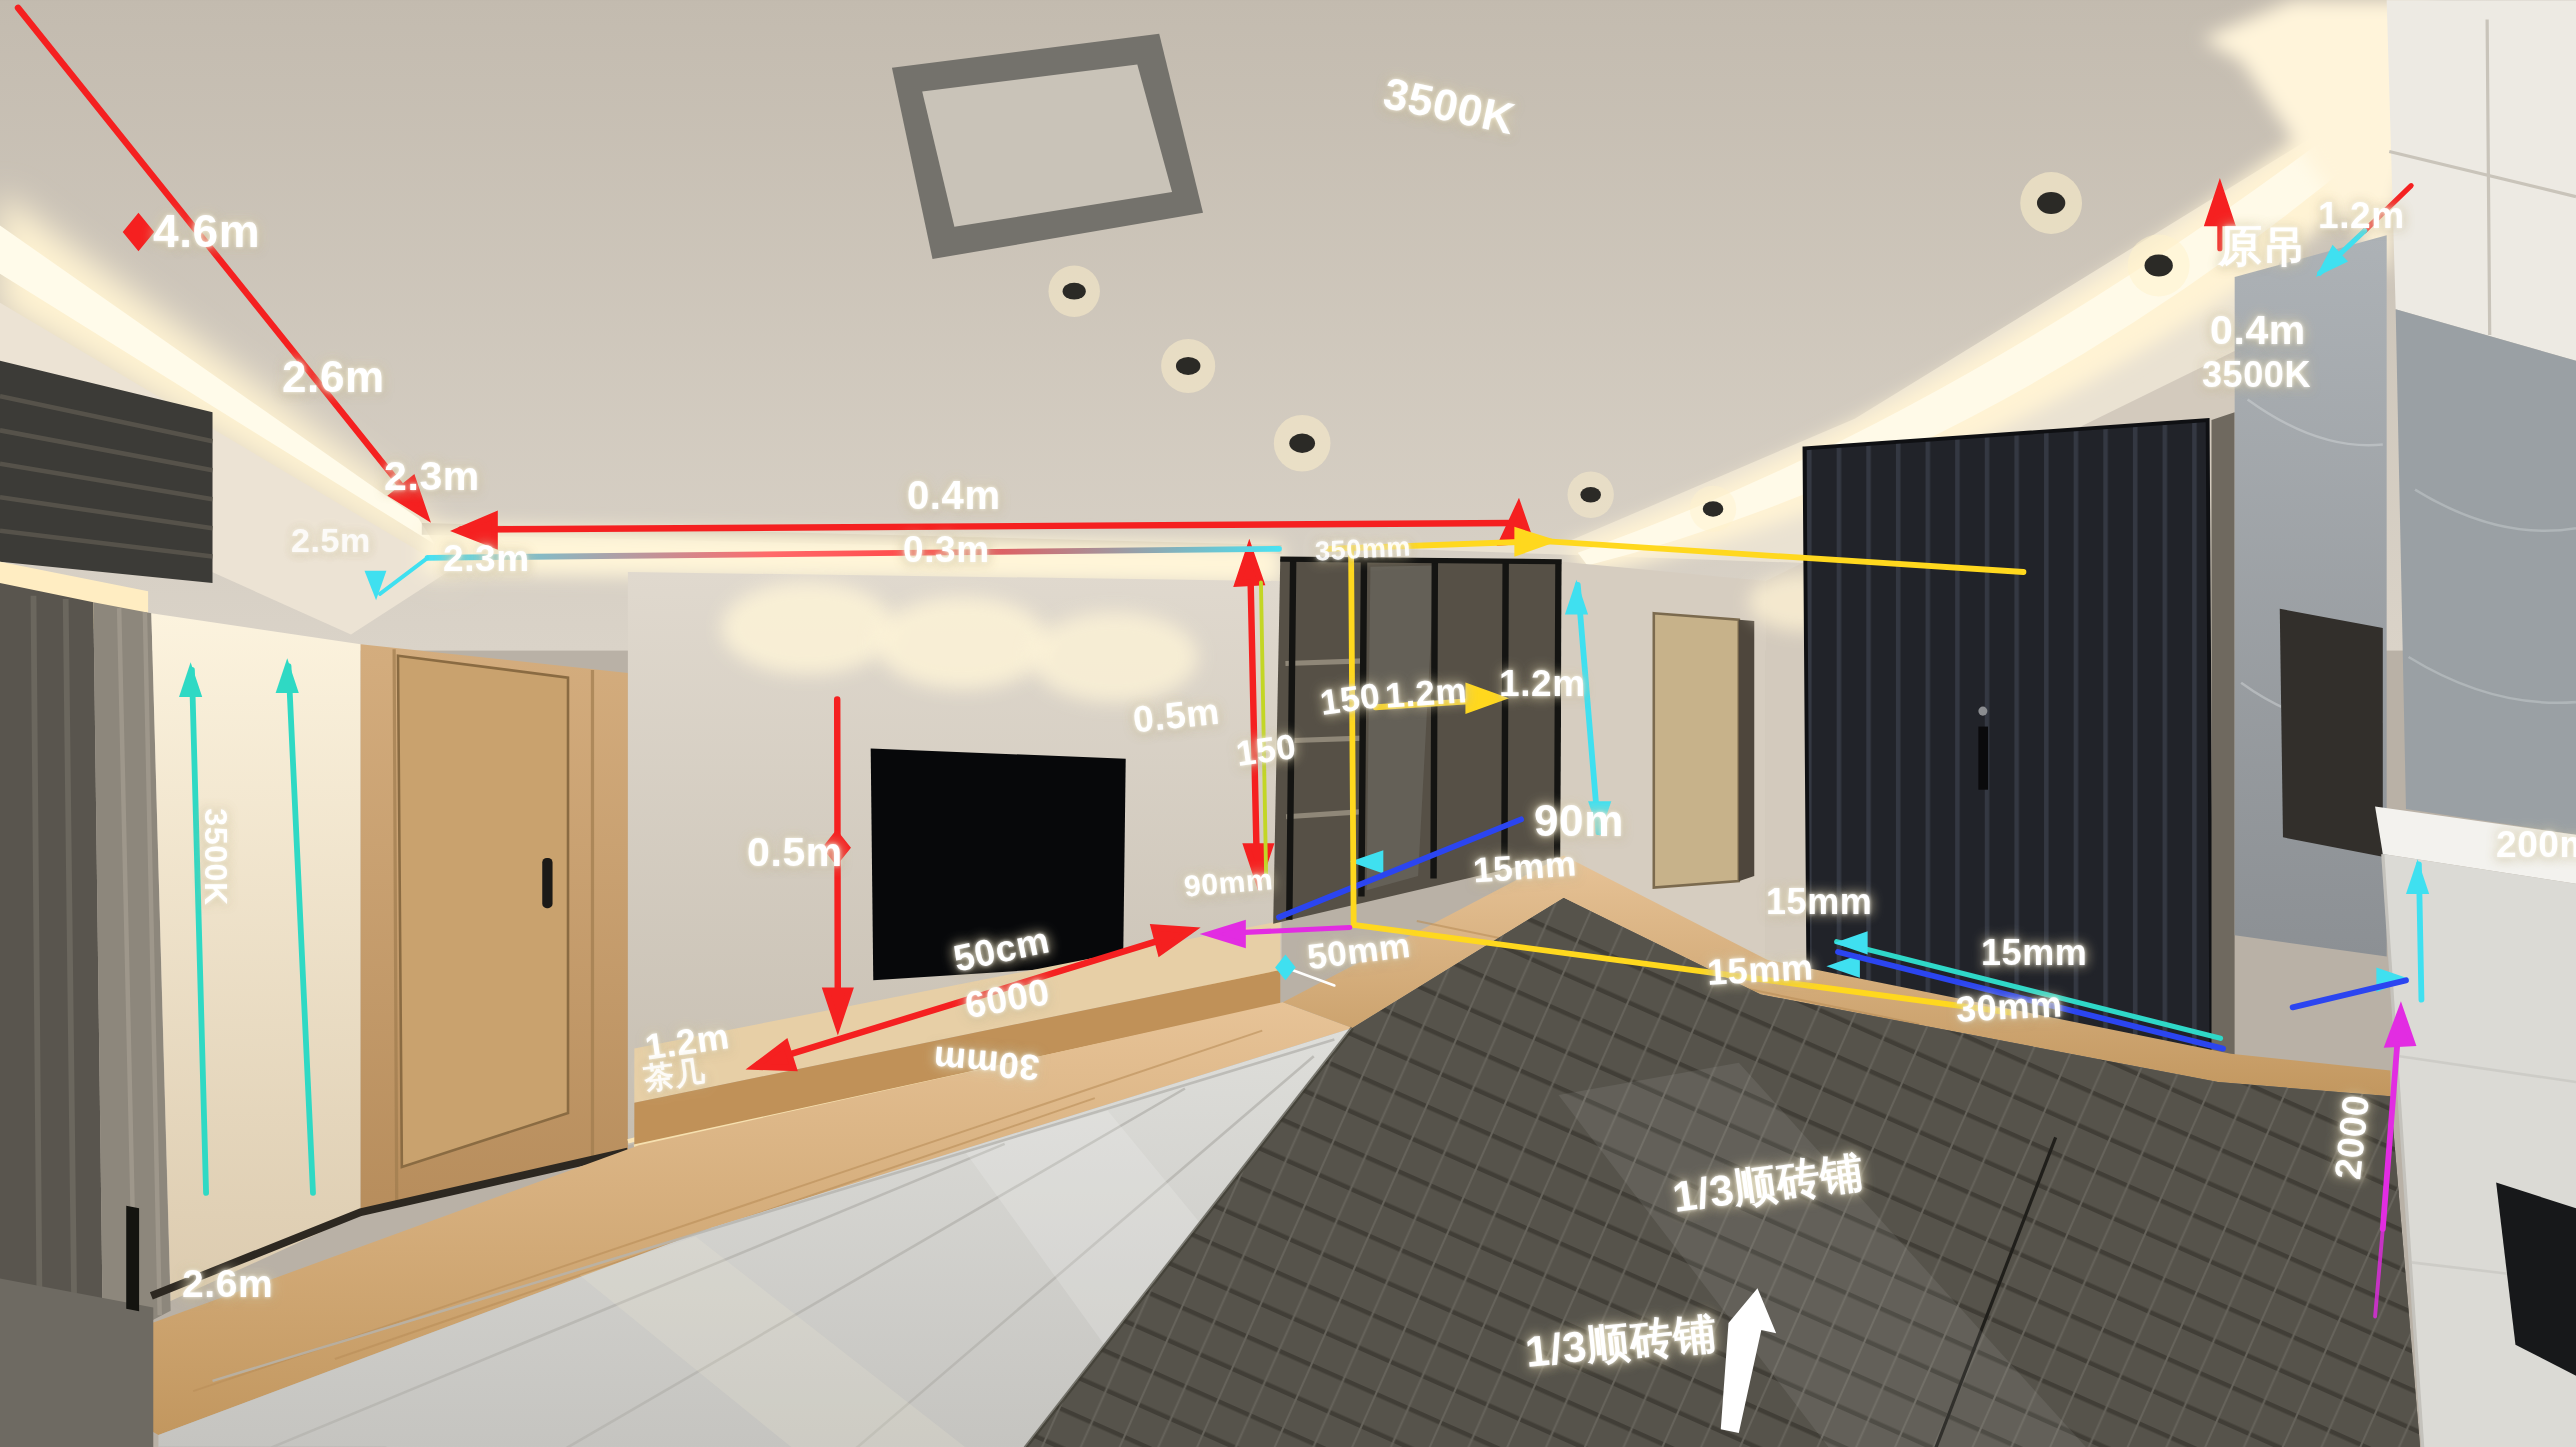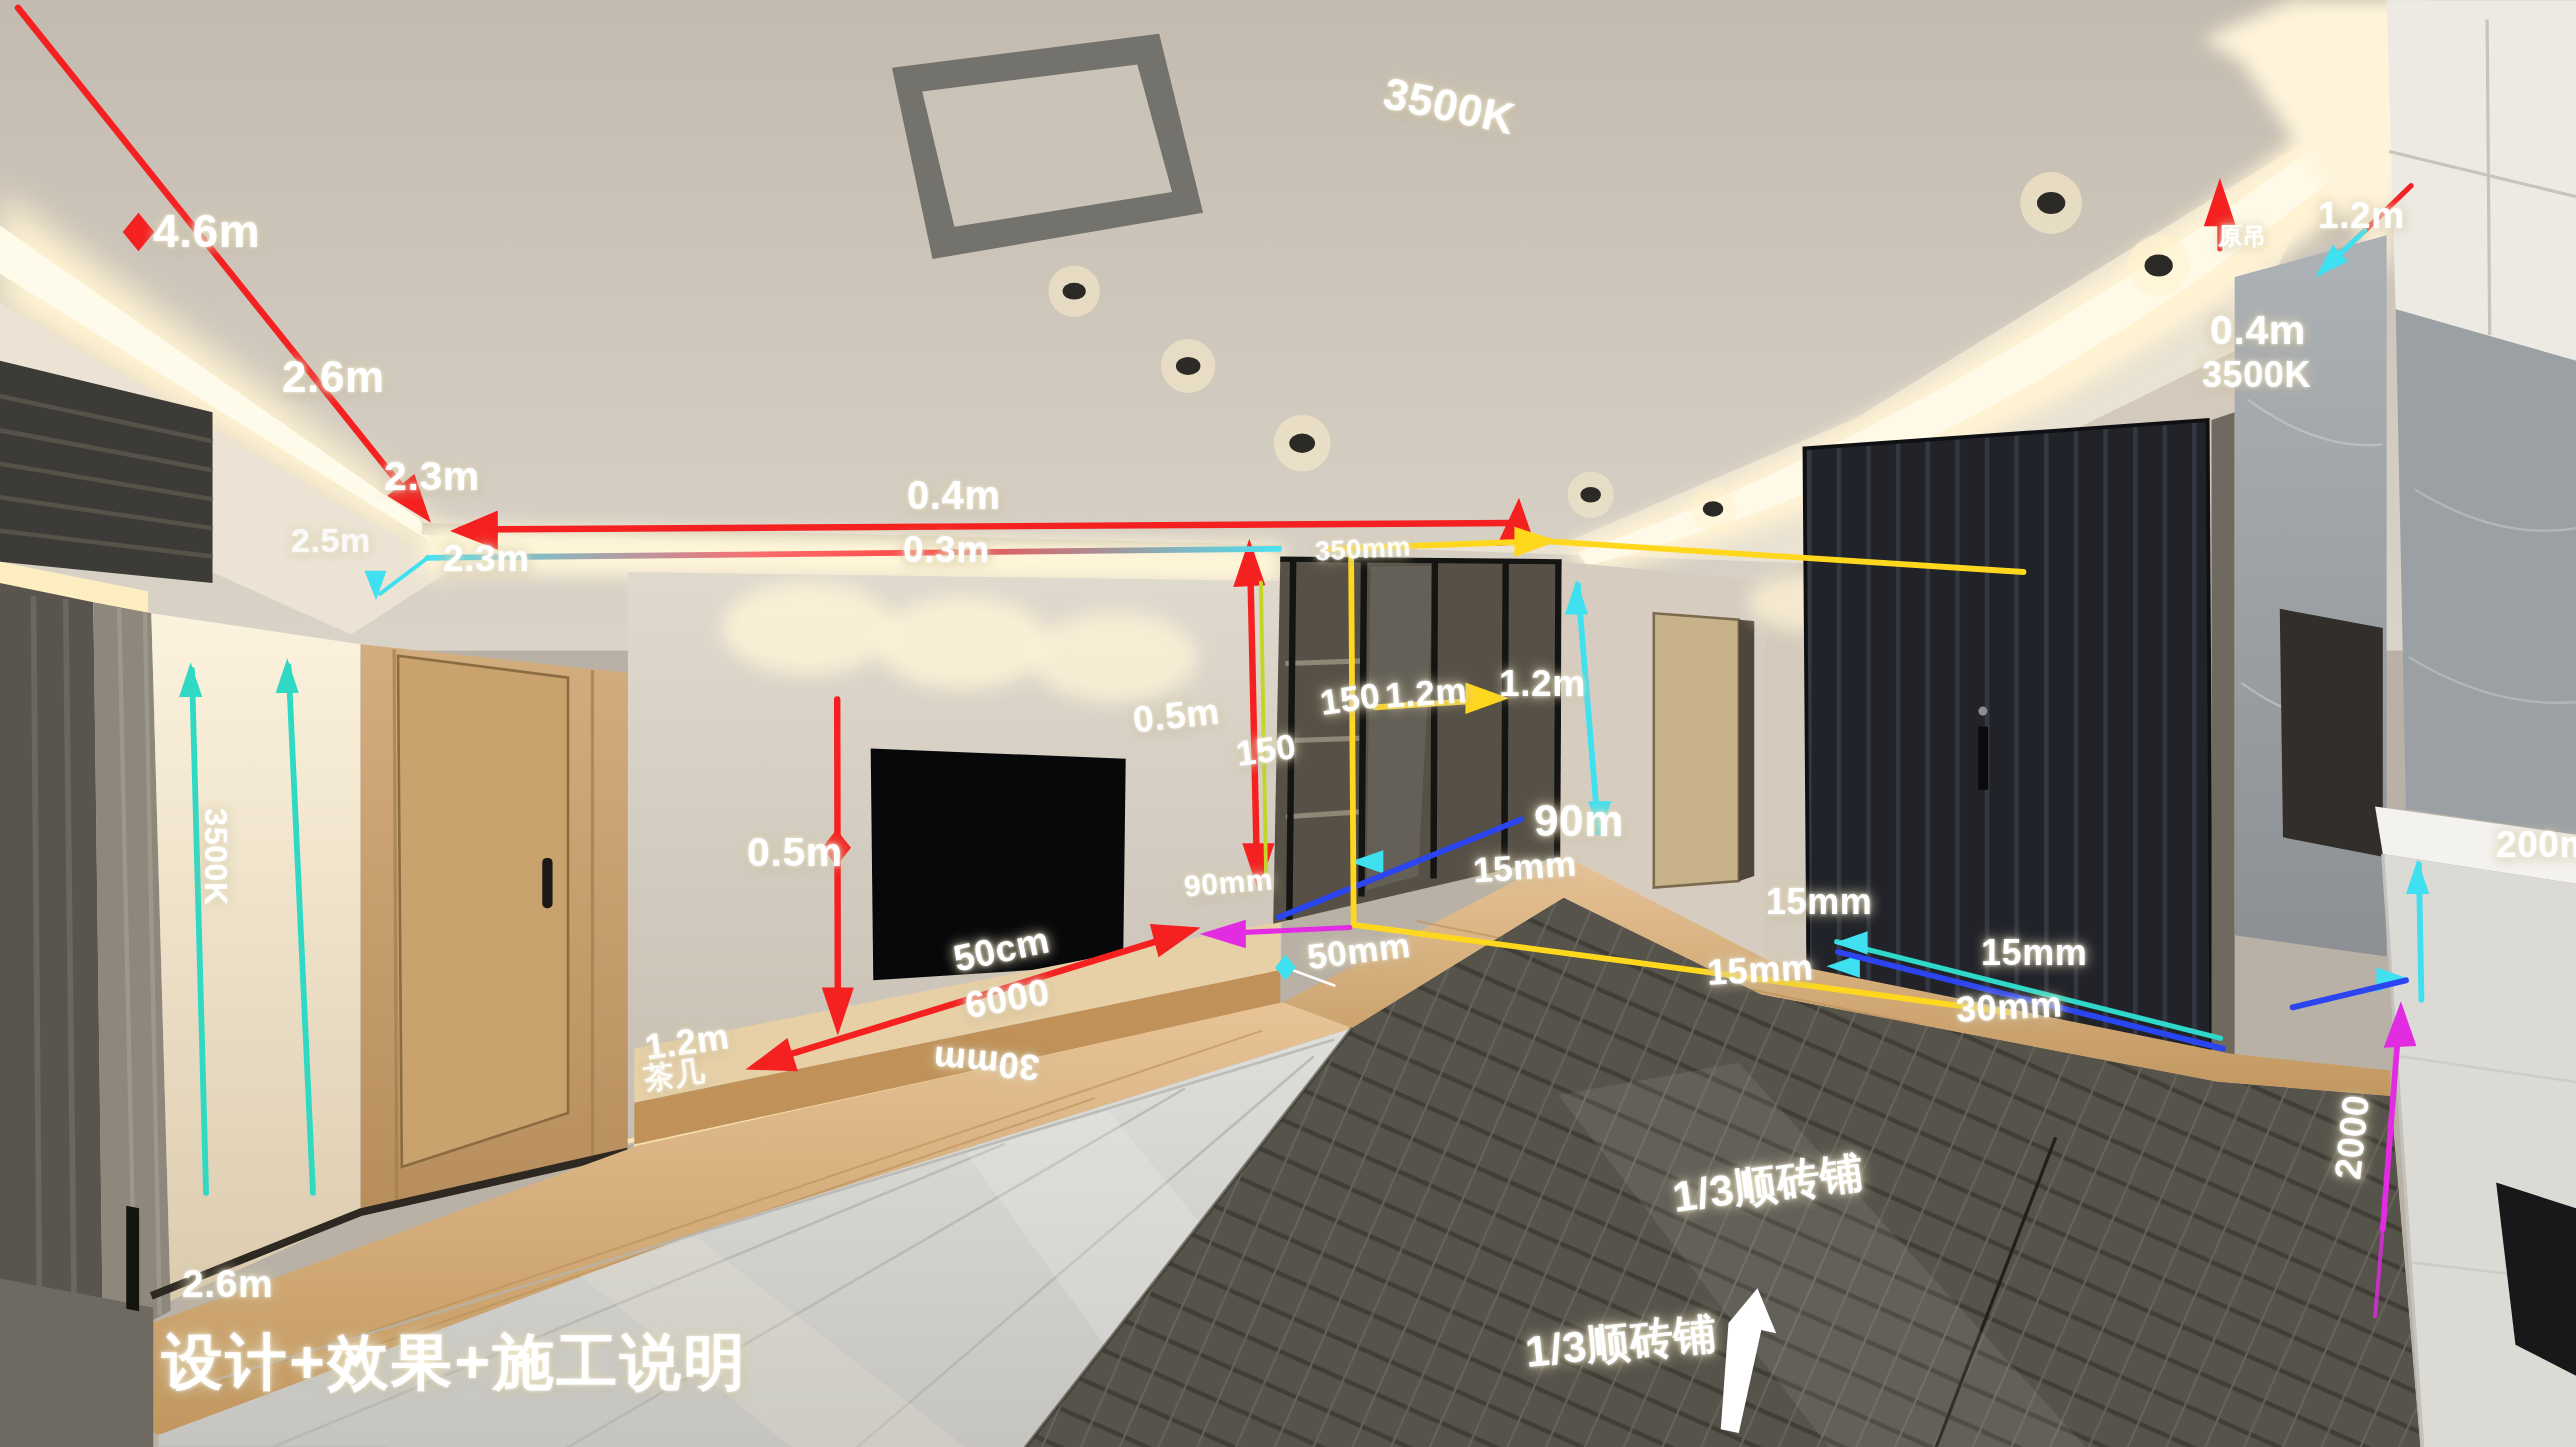--- a/index.html
+++ b/index.html
@@ -287,21 +287,21 @@
 
 <div class="lbl" style="left:153px;top:208px;font-size:46px">4.6m</div>
 <div class="lbl" style="left:282px;top:355px;font-size:44px">2.6m</div>
 <div class="lbl" style="left:384px;top:456px;font-size:41px">2.3m</div>
 <div class="lbl" style="left:291px;top:523px;font-size:34px;opacity:.85">2.5m</div>
 <div class="lbl" style="left:1383px;top:84px;font-size:44px;transform:rotate(12deg)">3500K</div>
 <div class="lbl" style="left:907px;top:475px;font-size:40px">0.4m</div>
 <div class="lbl" style="left:903px;top:531px;font-size:37px">0.3m</div>
 <div class="lbl" style="left:443px;top:540px;font-size:37px">2.3m</div>
 <div class="lbl" style="left:1315px;top:536px;font-size:27px;transform:rotate(-3deg);opacity:.95">350mm</div>
-<div class="lbl" style="left:2218px;top:224px;font-size:24px">原吊</div>
+<div class="lbl" style="left:2218px;top:224px;font-size:44px">原吊</div>
 <div class="lbl" style="left:2318px;top:197px;font-size:37px">1.2m</div>
 <div class="lbl" style="left:2210px;top:310px;font-size:41px">0.4m</div>
 <div class="lbl" style="left:2202px;top:357px;font-size:36px">3500K</div>
 <div class="lbl" style="left:1133px;top:697px;font-size:37px;transform:rotate(-6deg)">0.5m</div>
 <div class="lbl" style="left:1320px;top:681px;font-size:35px;transform:rotate(-8deg)">150</div>
 <div class="lbl" style="left:1385px;top:675px;font-size:35px;transform:rotate(-4deg)">1.2m</div>
 <div class="lbl" style="left:1499px;top:665px;font-size:37px">1.2m</div>
 <div class="lbl" style="left:1236px;top:732px;font-size:35px;transform:rotate(-8deg)">150</div>
 <div class="lbl" style="left:1534px;top:799px;font-size:44px">90m</div>
 <div class="lbl" style="left:1473px;top:849px;font-size:35px;transform:rotate(-4deg)">15mm</div>
@@ -315,17 +315,16 @@
 <div class="lbl" style="left:644px;top:1060px;font-size:30px;transform:rotate(-8deg);opacity:.92">茶几</div>
 <div class="lbl" style="left:1766px;top:884px;font-size:36px">15mm</div>
 <div class="lbl" style="left:1707px;top:952px;font-size:36px;transform:rotate(-3deg)">15mm</div>
 <div class="lbl" style="left:1981px;top:935px;font-size:36px">15mm</div>
 <div class="lbl" style="left:1956px;top:989px;font-size:36px;transform:rotate(-3deg)">30mm</div>
 <div class="lbl" style="left:2496px;top:826px;font-size:37px">200mm</div>
 <div class="lbl" style="left:2352px;top:1137px;font-size:37px;transform:translate(-50%,-50%) rotate(-84deg)">2000</div>
 <div class="lbl" style="left:1672px;top:1163px;font-size:43px;transform:rotate(-8deg)">1/3顺砖铺</div>
 <div class="lbl" style="left:1525px;top:1321px;font-size:43px;transform:rotate(-6deg)">1/3顺砖铺</div>
 <div class="lbl" style="left:182px;top:1264px;font-size:39px">2.6m</div>
-<div class="lbl wm" style="left:162px;top:1332px;font-size:61px">设计+效果+施工说明</div>
 <div class="lbl" style="left:216px;top:857px;font-size:32px;transform:translate(-50%,-50%) rotate(90deg)">3500K</div>
 
 </div>
 
 
 </body></html>

